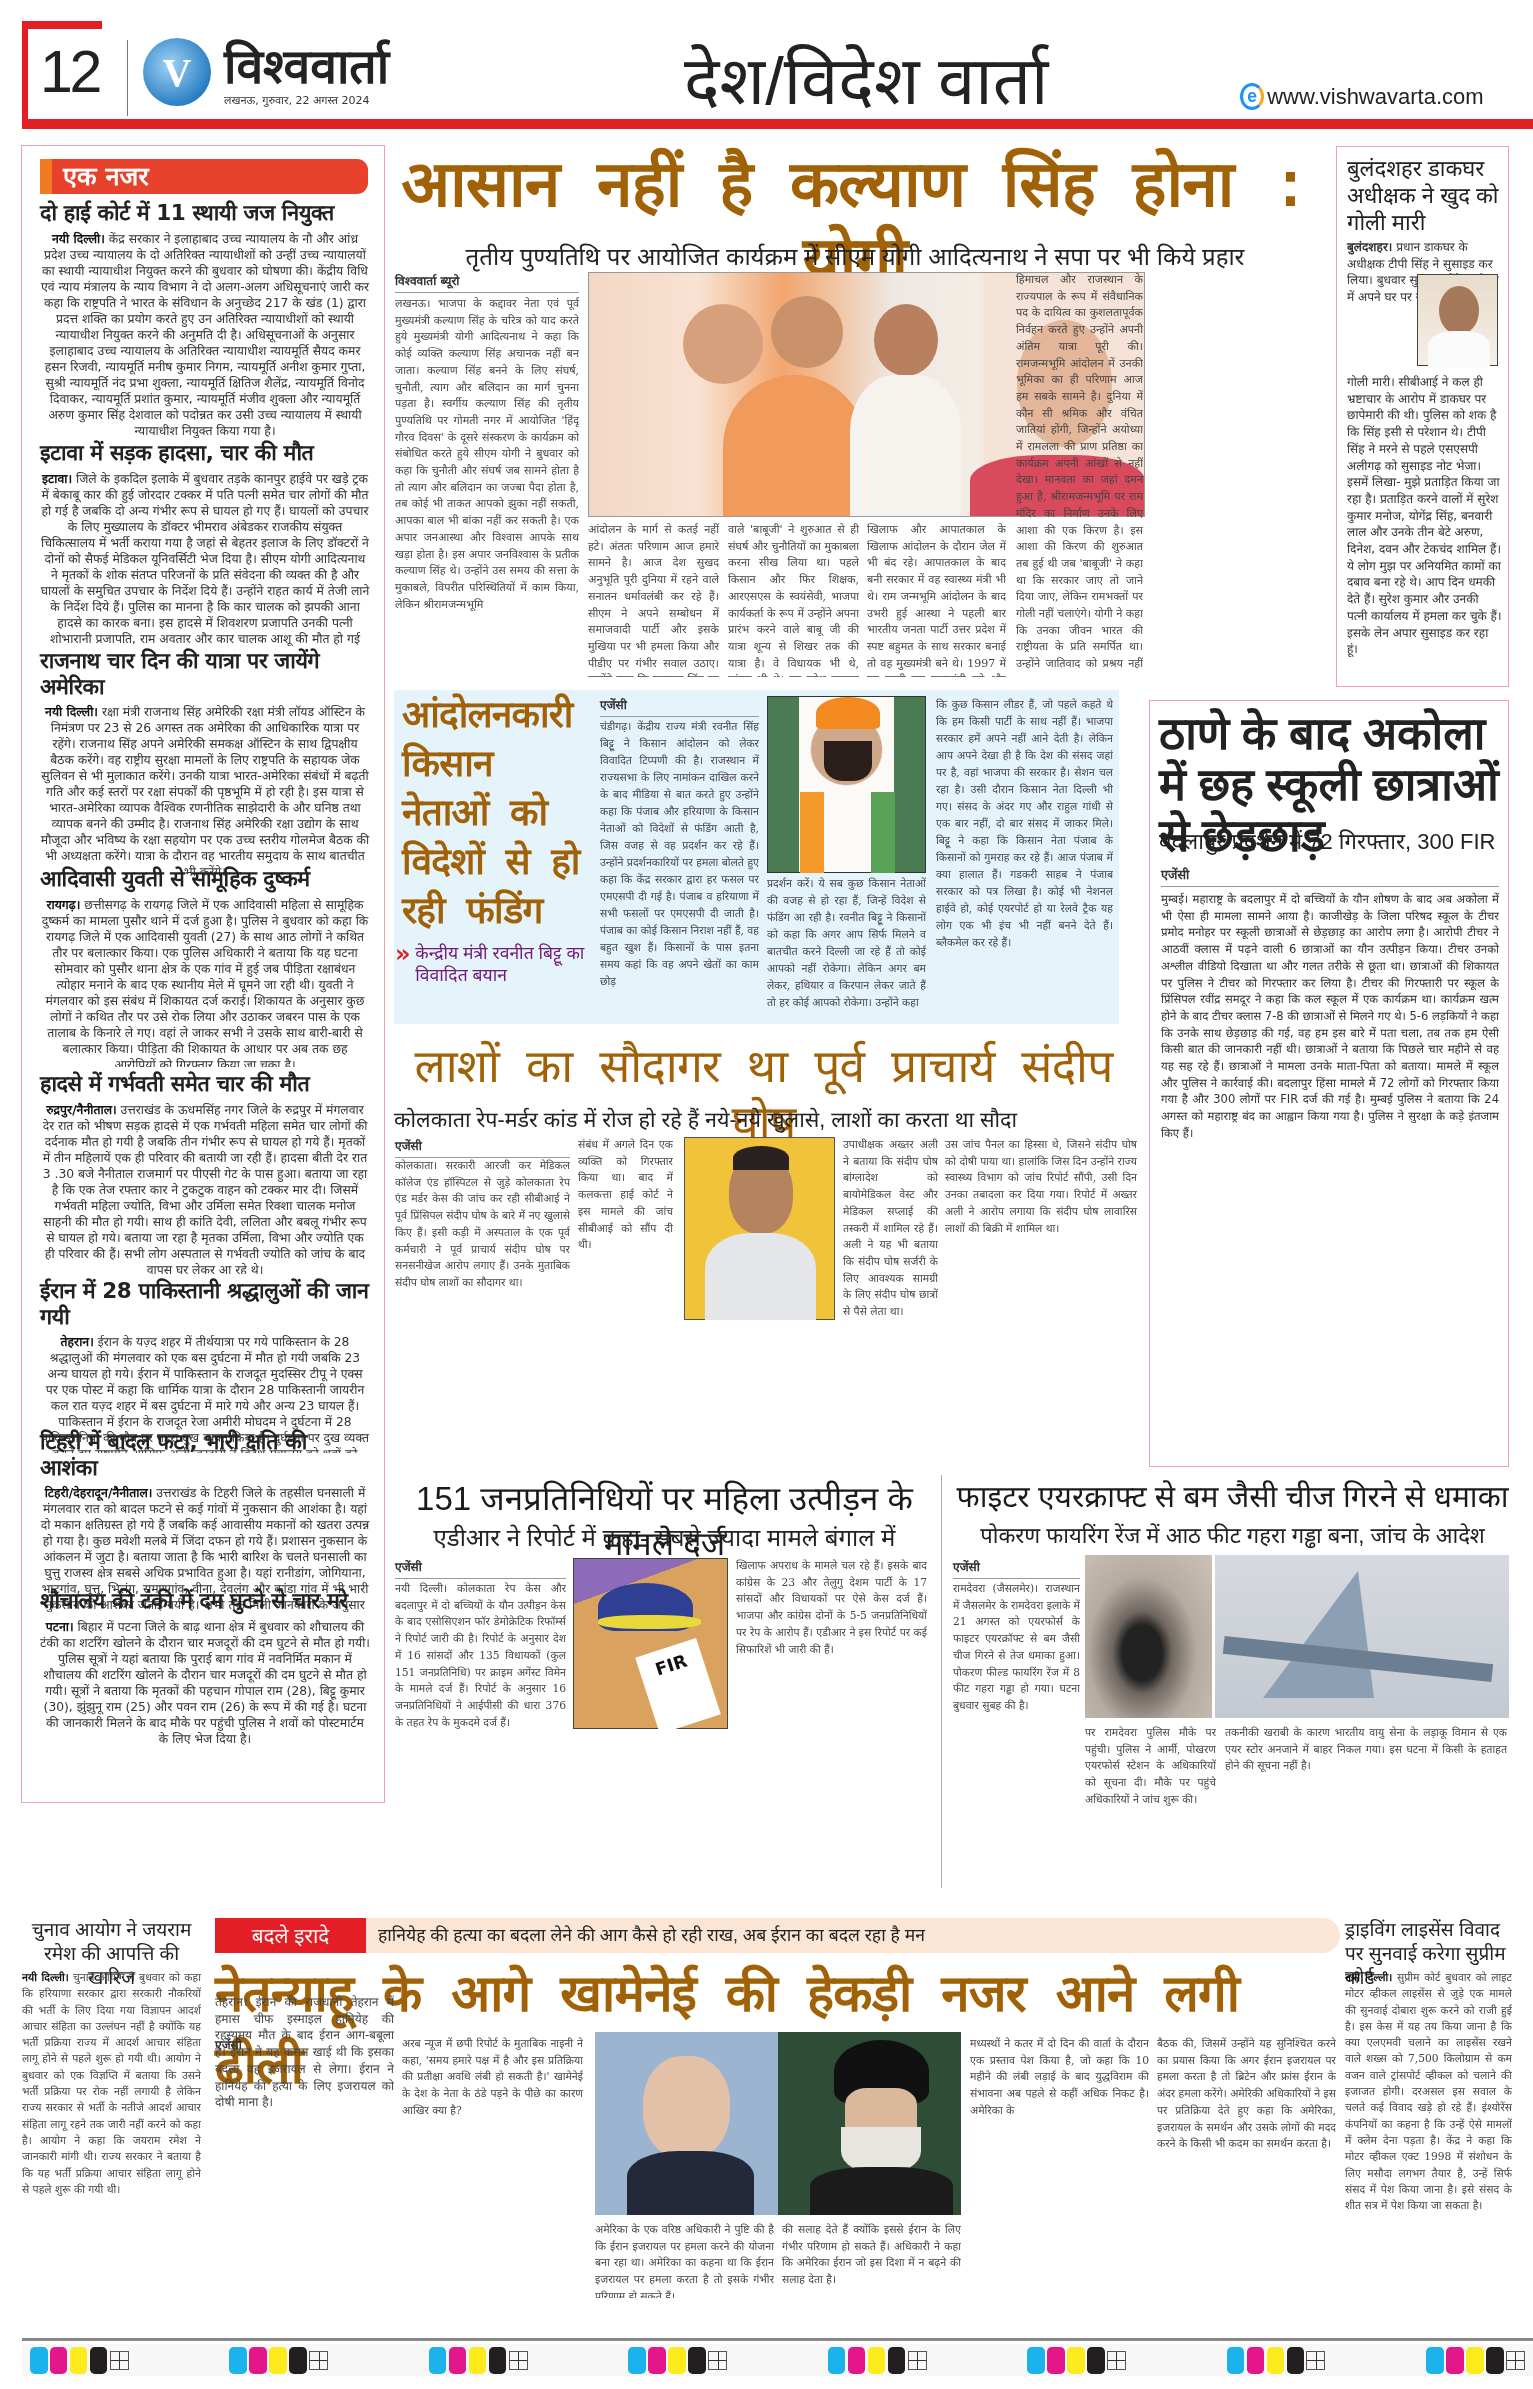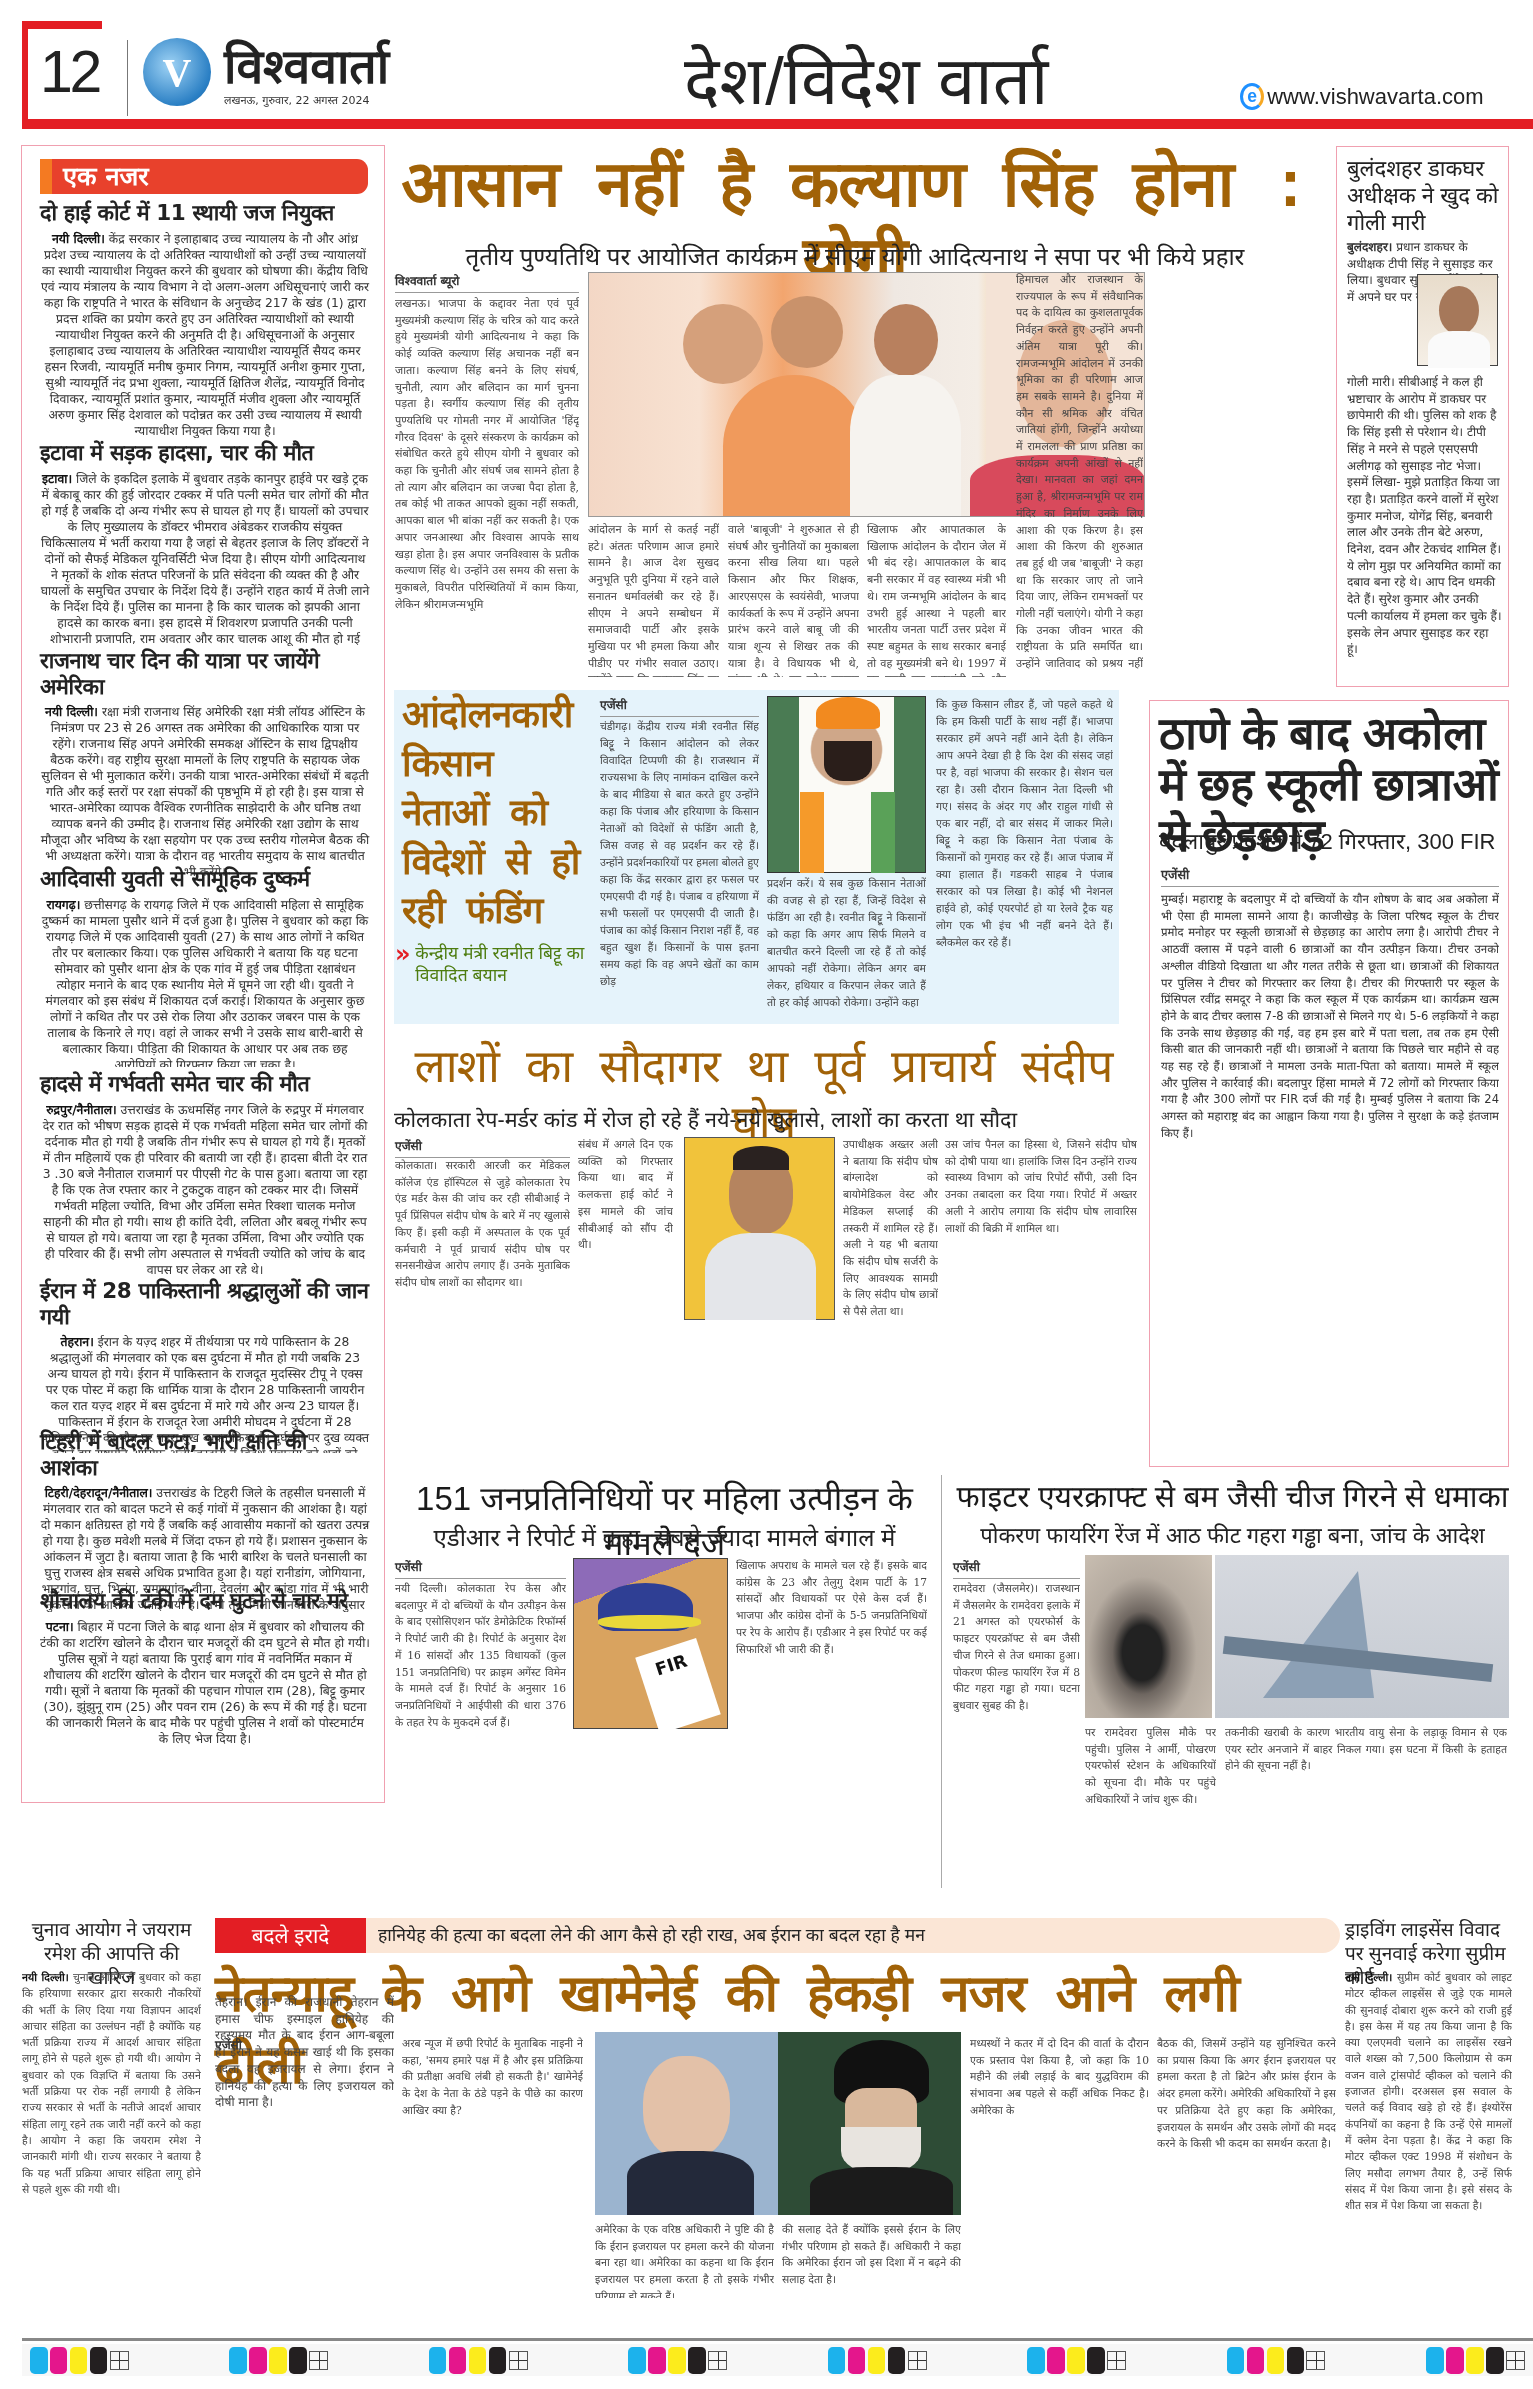--- a/index.html
+++ b/index.html
@@ -115,21 +115,21 @@
 <div class="abs" style="left:1417px;top:274px;width:81px;height:92px;background:linear-gradient(#e8dccb,#f5efe6);border:0.8px solid #444">
   <div style="position:absolute;left:20.7px;top:11px;width:40px;height:49px;border-radius:50%;background:#a6785a"></div>
   <div style="position:absolute;left:9.5px;top:56px;width:62px;height:37px;background:#fafafa;border-radius:40% 40% 0 0"></div>
 </div>
 <div class="abs" style="left:1347px;top:374px;width:155px;height:306px;overflow:hidden;font-size:12px;line-height:16.7px;color:#333">गोली मारी। सीबीआई ने कल ही भ्रष्टाचार के आरोप में डाकघर पर छापेमारी की थी। पुलिस को शक है कि सिंह इसी से परेशान थे। टीपी सिंह ने मरने से पहले एसएसपी अलीगढ़ को सुसाइड नोट भेजा। इसमें लिखा- मुझे प्रताड़ित किया जा रहा है। प्रताड़ित करने वालों में सुरेश कुमार मनोज, योगेंद्र सिंह, बनवारी लाल और उनके तीन बेटे अरुण, दिनेश, दवन और टेकचंद शामिल हैं। ये लोग मुझ पर अनियमित कामों का दबाव बना रहे थे। आप दिन धमकी देते हैं। सुरेश कुमार और उनकी पत्नी कार्यालय में हमला कर चुके हैं। इसके लेन अपार सुसाइड कर रहा हूं।</div>
 
 <div class="abs" style="left:394px;top:690px;width:725px;height:334px;background:#e5f3fb"></div>
 <div class="abs big" style="left:402px;top:693px;width:191px;font-size:37px;line-height:49px">आंदोलनकारी किसान नेताओं को विदेशों से हो रही फंडिंग</div>
 <div class="abs" style="left:395px;top:942px;width:191px;display:flex;gap:4.8px">
   <span style="color:#e31e24;font-size:24px;font-weight:bold;line-height:24px">»</span>
-  <span style="font-size:17.5px;line-height:22px;color:#4d7c0f;font-family:'Liberation Sans',sans-serif">केन्द्रीय मंत्री रवनीत बिट्टू का विवादित बयान</span>
+  <span style="font-size:17.5px;line-height:22px;color:#701a75;font-family:'Liberation Sans',sans-serif">केन्द्रीय मंत्री रवनीत बिट्टू का विवादित बयान</span>
 </div>
 <div class="abs byline" style="left:600px;top:696px;width:159px;font-size:12px">एजेंसी</div>
 <div class="abs col-text" style="left:600px;top:718px;width:159px;height:306px;overflow:hidden;font-size:10.7px;line-height:17px">चंडीगढ़। केंद्रीय राज्य मंत्री रवनीत सिंह बिट्टू ने किसान आंदोलन को लेकर विवादित टिप्पणी की है। राजस्थान में राज्यसभा के लिए नामांकन दाखिल करने के बाद मीडिया से बात करते हुए उन्होंने कहा कि पंजाब और हरियाणा के किसान नेताओं को विदेशों से फंडिंग आती है, जिस वजह से वह प्रदर्शन कर रहे हैं। उन्होंने प्रदर्शनकारियों पर हमला बोलते हुए कहा कि केंद्र सरकार द्वारा हर फसल पर एमएसपी दी गई है। पंजाब व हरियाणा में सभी फसलों पर एमएसपी दी जाती है। पंजाब का कोई किसान निराश नहीं हैं, वह बहुत खुश हैं। किसानों के पास इतना समय कहां कि वह अपने खेतों का काम छोड़</div>
 <div class="abs" style="left:767px;top:696px;width:159px;height:177px;background:radial-gradient(circle at 50% 30%,#cfa789 0 24%,transparent 25%),linear-gradient(90deg,#4a7b53 0 20%,#fbfaf6 20% 80%,#4a7b53 80%);border:0.8px solid #333">
   <div style="position:absolute;left:48px;top:0;width:64px;height:32px;background:#f28a1f;border-radius:50% 50% 10% 10%"></div>
   <div style="position:absolute;left:56px;top:44px;width:48px;height:40px;background:#2a1e1a;border-radius:0 0 40% 40%"></div>
   <div style="position:absolute;left:32px;top:95px;width:24px;height:81px;background:#f59a2a"></div>
   <div style="position:absolute;left:103px;top:95px;width:24px;height:81px;background:#5aa158"></div>
 </div>
 <div class="abs col-text" style="left:767px;top:875px;width:159px;height:147px;overflow:hidden;font-size:10.7px;line-height:17px">प्रदर्शन करें। ये सब कुछ किसान नेताओं की वजह से हो रहा हैं, जिन्हें विदेश से फंडिंग आ रही है। रवनीत बिट्टू ने किसानों को कहा कि अगर आप सिर्फ मिलने व बातचीत करने दिल्ली जा रहे हैं तो कोई आपको नहीं रोकेगा। लेकिन अगर बम लेकर, हथियार व किरपान लेकर जाते हैं तो हर कोई आपको रोकेगा। उन्होंने कहा</div>

